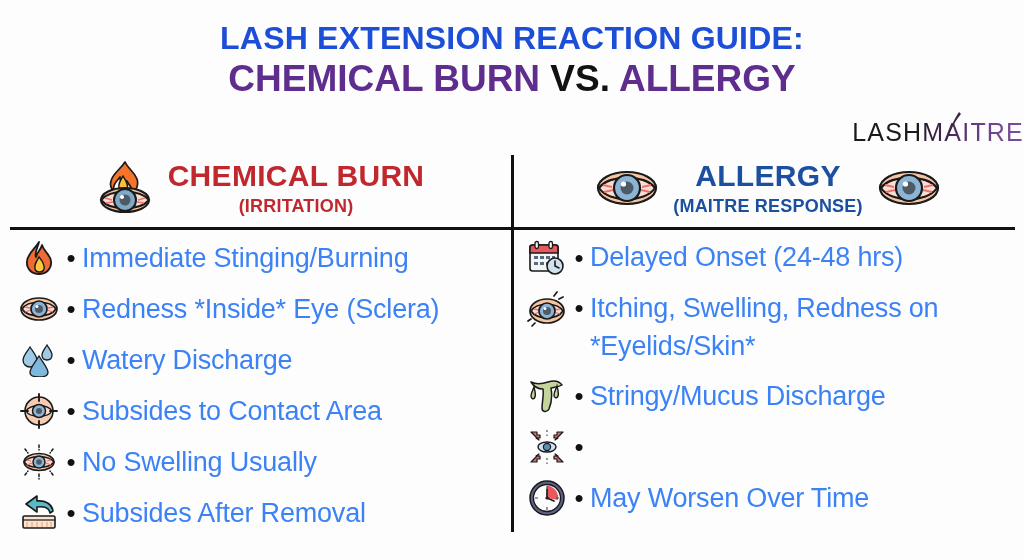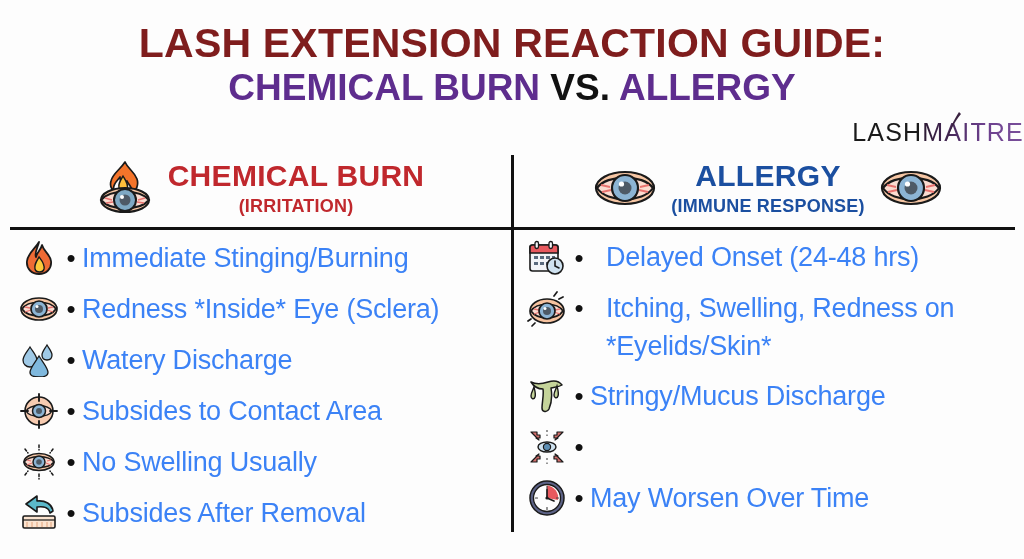--- a/index.html
+++ b/index.html
@@ -22,24 +22,24 @@
 
   
   .title-block {
     position: absolute;
     left: 0;
     top: 22px;
     width: 1024px;
     text-align: center;
   }
   .title-line1 {
-    font-size: 41px;
+    font-size: 32px;
     font-weight: bold;
     letter-spacing: 0.2px;
-    color: #7f1d1d;
+    color: #1d4ed8;
     line-height: 1.05;
     white-space: nowrap;
   }
   .title-line2 {
     font-size: 37px;
     font-weight: bold;
     line-height: 1.05;
     margin-top: 4px;
     white-space: nowrap;
   }
@@ -162,21 +162,21 @@
     color: #111111;
   }
   .item-text {
     flex: 1 1 auto;
     font-size: 27px;
     font-weight: 500;
     color: #3b82f6;
     line-height: 40px;
     letter-spacing: -0.2px;
   }
-  .item-text.wrap { line-height: 38px; margin-left: 16px; }
+  .item-text.wrap { line-height: 38px; }
 </style>
 </head>
 <body>
 
 <div id="infographic">
 
   <div class="title-block">
     <div class="title-line1">LASH EXTENSION REACTION GUIDE:</div>
     <div class="title-line2">
       <span class="title-chem">CHEMICAL BURN </span><span class="title-vs">VS.</span><span class="title-allergy"> ALLERGY</span>
@@ -216,21 +216,21 @@
     <svg width="64" height="44" viewBox="0 0 64 44">
       <ellipse cx="32" cy="22" rx="29" ry="16" fill="#f6c6a4" stroke="#1a1a1a" stroke-width="2.2"></ellipse>
       <path d="M4 22 C14 8, 50 8, 60 22 C50 37, 14 37, 4 22 Z" fill="#fbdcd0" stroke="#1a1a1a" stroke-width="2.2"></path>
       <path d="M8 19 L17 21 M9 26 L18 24 M56 19 L47 21 M55 26 L46 24" stroke="#e8736f" stroke-width="1.8"></path>
       <circle cx="32" cy="22" r="13" fill="#8cb4d4" stroke="#1a1a1a" stroke-width="2.2"></circle>
       <circle cx="32" cy="22" r="6.5" fill="#4e5a66"></circle>
       <circle cx="28.5" cy="18" r="2.6" fill="#ffffff"></circle>
     </svg>
     <span class="col-header-text">
       <span class="col-header-main blue-text">ALLERGY</span>
-      <span class="col-header-sub blue-text" style="display:block;">(IMMUNE RESPONSE)</span>
+      <span class="col-header-sub blue-text" style="display:block;">(MAITRE RESPONSE)</span>
     </span>
     <svg width="64" height="44" viewBox="0 0 64 44">
       <ellipse cx="32" cy="22" rx="29" ry="16" fill="#f6c6a4" stroke="#1a1a1a" stroke-width="2.2"></ellipse>
       <path d="M4 22 C14 8, 50 8, 60 22 C50 37, 14 37, 4 22 Z" fill="#fbdcd0" stroke="#1a1a1a" stroke-width="2.2"></path>
       <path d="M8 19 L17 21 M9 26 L18 24 M56 19 L47 21 M55 26 L46 24" stroke="#e8736f" stroke-width="1.8"></path>
       <circle cx="32" cy="22" r="13" fill="#8cb4d4" stroke="#1a1a1a" stroke-width="2.2"></circle>
       <circle cx="32" cy="22" r="6.5" fill="#4e5a66"></circle>
       <circle cx="28.5" cy="18" r="2.6" fill="#ffffff"></circle>
     </svg>
   </div>

